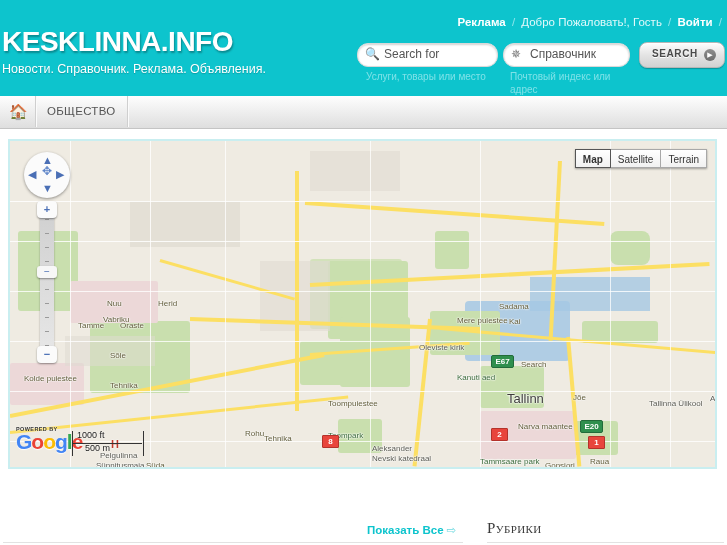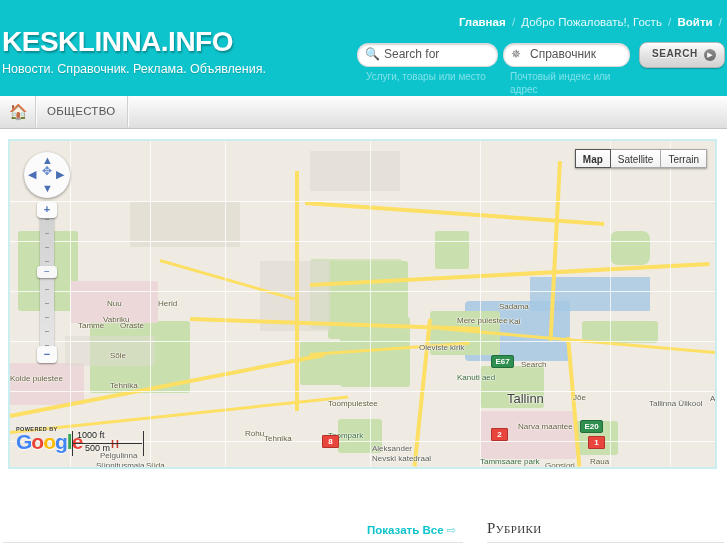--- a/index.html
+++ b/index.html
@@ -230,21 +230,21 @@
 </style>
 </head>
 <body>
 
 <div id="header">
 
   <div id="logo">KESKLINNA.INFO</div>
   <div id="tagline">Новости. Справочник. Реклама. Объявления.</div>
 
   <div id="topnav">
-    <span class="lnk">Главная</span>
+    <span class="lnk">Реклама</span>
     <span class="sep">/</span>
     <span class="plain">Добро Пожаловать!, Гость</span>
     <span class="sep">/</span>
     <span class="lnk">Войти</span>
     <span class="sep">/</span>
   </div>
 
   <div class="sbox" id="sbox1">
     <span class="ic">🔍</span>
     <span class="ph">Search for</span>
@@ -350,21 +350,21 @@
         <div class="mlabel rd" style="left: 180px; top: 325px;">Tallinn-väike</div>
         <div class="mlabel " style="left: 90px; top: 310px;">Pelgulinna</div>
         <div class="mlabel " style="left: 86px; top: 320px;">Sünnitusmaja</div>
         <div class="mlabel rd" style="left: 136px; top: 320px;">Süda</div>
         <div class="mlabel rd" style="left: 100px; top: 240px;">Tehnika</div>
         <div class="mlabel rd" style="left: 93px; top: 174px;">Vabriku</div>
         <div class="mlabel rd" style="left: 68px; top: 180px;">Tamme</div>
         <div class="mlabel rd" style="left: 110px; top: 180px;">Oraste</div>
         <div class="mlabel rd" style="left: 97px; top: 158px;">Nuu</div>
         <div class="mlabel rd" style="left: 148px; top: 158px;">Herid</div>
-        <div class="mlabel rd" style="left: 0; top: 233px;">Kolde puiestee</div>
+        <div class="mlabel rd" style="left: 14px; top: 233px;">Kolde puiestee</div>
         <div class="mlabel rd" style="left: 100px; top: 210px;">Sõle</div>
       </div>
     <div id="map-shields">
         <div class="shield" style="left: 312px; top: 294px;">8</div>
         <div class="shield" style="left: 481px; top: 287px;">2</div>
         <div class="shield" style="left: 578px; top: 295px;">1</div>
         <div class="eshield" style="left: 481px; top: 214px;">E67</div>
         <div class="eshield" style="left: 570px; top: 279px;">E20</div>
       </div>
     <div id="map-hosp">

